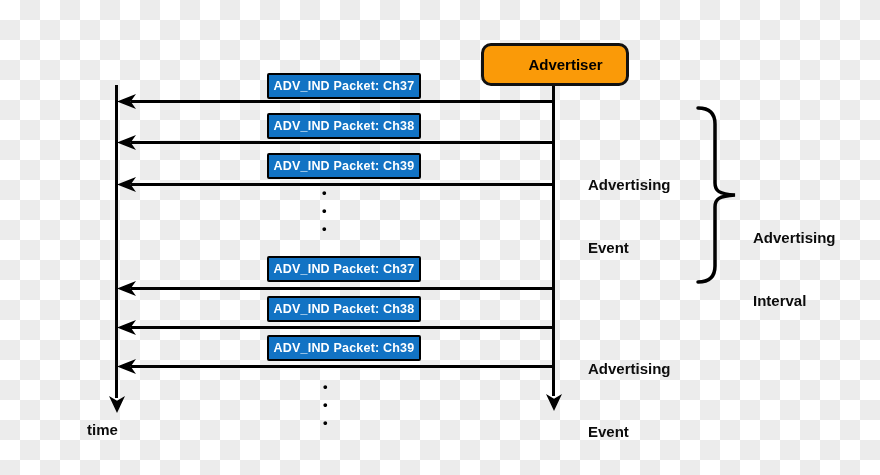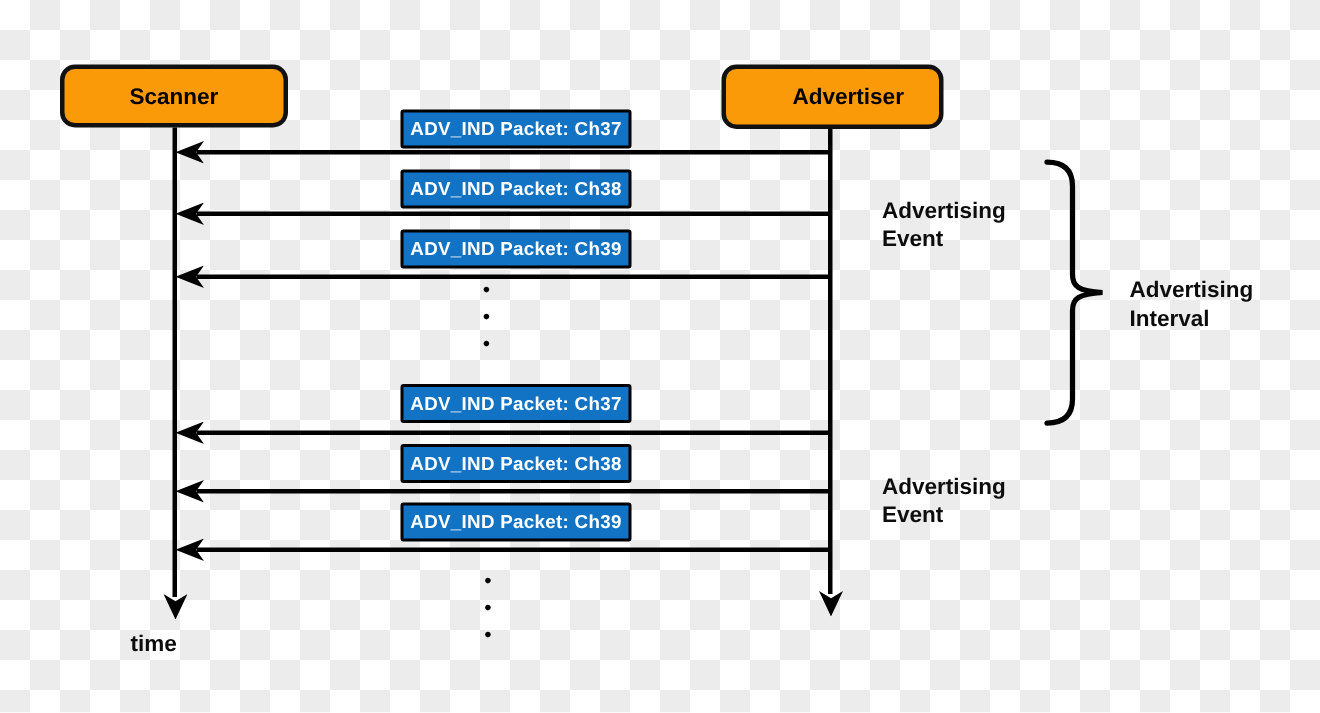--- a/index.html
+++ b/index.html
@@ -94,35 +94,32 @@
     color: #000000;
   }
   .side-label {
     position: absolute;
     font-weight: bold;
     font-size: 15px;
     color: #0d0d0d;
     line-height: 19px;
     white-space: nowrap;
   }
-  .side-label span { display: block; }
+  .side-label span { display: block; margin-top: 44px; }
   .event-label-1 { left: 588px; top: 131px; }
   .event-label-2 { left: 588px; top: 315px; }
   .interval-label { left: 753px; top: 184px; }
   .time-label { left: 87px; top: 421px; font-weight: bold; font-size: 15px; position: absolute; color: #0d0d0d; text-align: center; }
   .brace-svg { position: absolute; left: 688px; top: 100px; }
 </style>
 </head>
 <body>
 
 <div class="stage">
 
-  <div class="actor scanner">
-    <span>Scanner</span>
-  </div>
   <div class="actor advertiser">
     <span>Advertiser</span>
   </div>
 
   <div class="lifeline scanner-line"></div>
   <div class="lifeline advertiser-line"></div>
   <div class="down-head scanner-end"></div>
   <div class="down-head advertiser-end"></div>
 
   <div class="packet" style="top:73px">ADV_IND Packet: Ch37</div>

